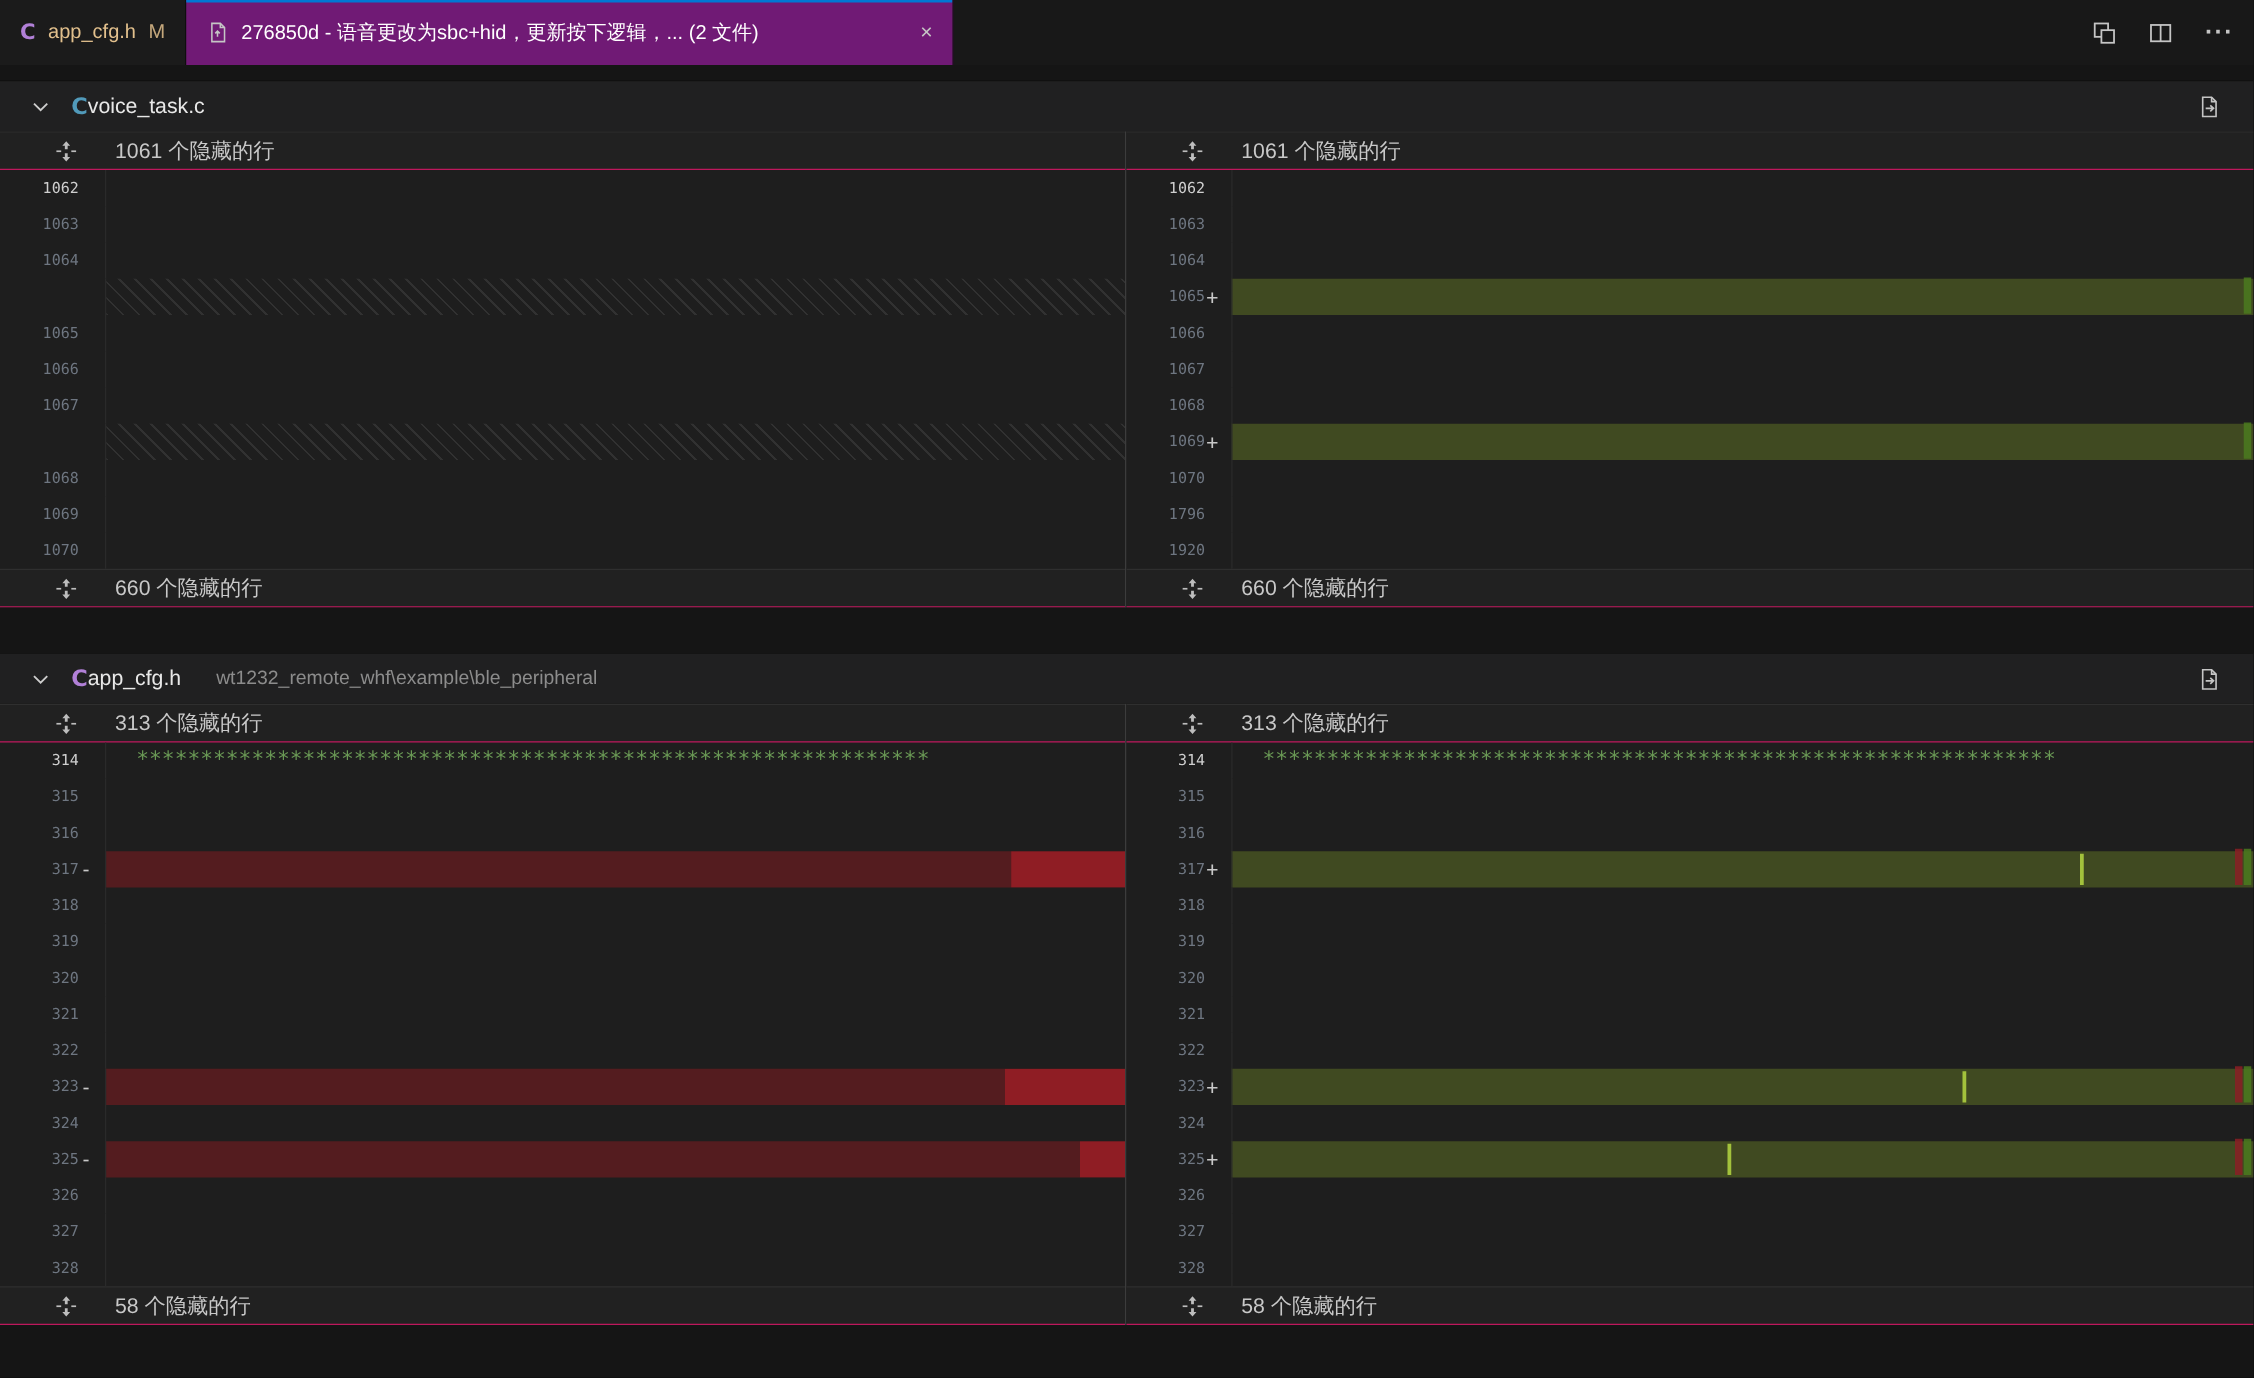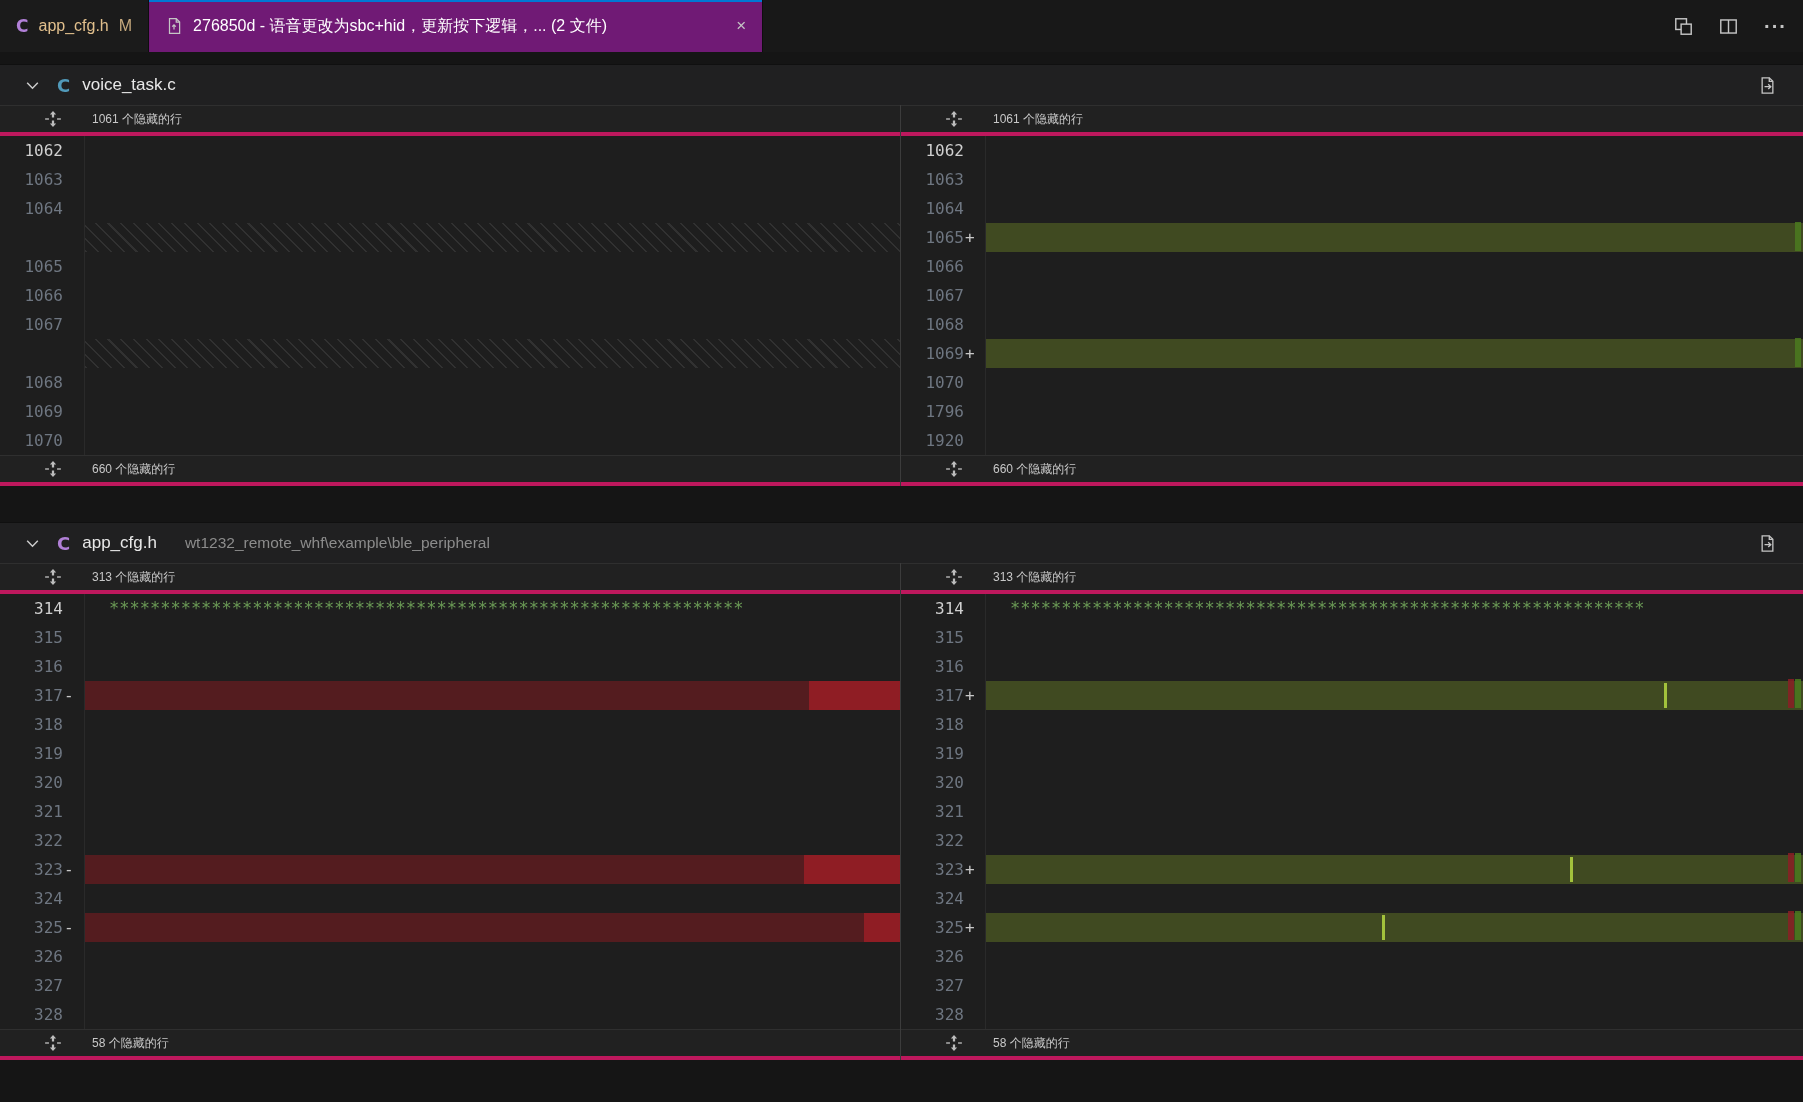--- a/index.html
+++ b/index.html
@@ -16,35 +16,35 @@
   .tab .tclose{margin-left:auto;color:#c5c5c5;font-size:17px;padding-left:14px;}
   .tabactions{position:absolute;right:16px;top:0;height:52px;display:flex;align-items:center;gap:26px;}
   .tabactions .act{color:#c5c5c5;display:flex;align-items:center;}
   .dots{font-size:20px;font-weight:bold;letter-spacing:1px;color:#c5c5c5;}
   
   .gap{background:#151515;}
   
   .fhead{height:40px;display:flex;align-items:center;background:#202021;position:relative;border-top:1px solid #101010;}
   .fchev{margin-left:24px;display:flex;}
   .fico{margin-left:16px;font-weight:bold;font-size:18px;font-family:"DejaVu Sans",sans-serif;}
-  .fname{margin-left:12px;color:#e8e8e8;font-size:17px;}
+  .fname{color:#e8e8e8;font-size:17px;}
   .fpath{margin-left:28px;color:#8c8c8c;font-size:15.5px;}
   .fopen{position:absolute;right:26px;display:flex;}
   
   .diff{display:flex;width:1803px;}
   .pane{box-sizing:border-box;overflow:hidden;background:#1e1e1e;}
   .pane.left{width:900px;}
   .pane.right{flex:1;border-left:1px solid #3c3c3c;}
   .hband{height:31px;box-sizing:border-box;display:flex;align-items:center;background:#212121;
-         border-top:1px solid #2f2f2f;border-bottom:4px solid #be185d;color:#c8c8c8;font-size:12px;}
+         border-top:1px solid #2f2f2f;border-bottom:1px solid #be185d;color:#c8c8c8;font-size:17px;}
   .hband .ufi{margin-left:44px;display:flex;}
   .hband .htext{margin-left:30px;white-space:nowrap;}
   .row{display:flex;height:29px;}
   .gut{width:84px;flex:0 0 auto;display:flex;}
-  .ln{flex:1;text-align:right;color:#6e7681;font-family:"DejaVu Sans Mono",monospace;font-size:16px;line-height:29px;}
+  .ln{flex:1;text-align:right;color:#6e7681;font-family:"DejaVu Sans Mono",monospace;font-size:12px;line-height:29px;}
   .ln.br{color:#cfcfcf;}
   .mk{width:20px;flex:0 0 auto;color:#c8c8c8;font-family:"DejaVu Sans Mono",monospace;font-size:16px;line-height:29px;padding-left:1px;}
   .codearea{flex:1;display:flex;overflow:hidden;border-left:1px solid #2a2a2a;padding-left:24px;
             font-family:"DejaVu Sans Mono",monospace;font-size:17px;line-height:29px;}
   .codearea.a{background:#404a21;}
   .codearea.d{background:#541c1f;}
   .codearea.hh{background:repeating-linear-gradient(45deg,#313131 0 1.5px,transparent 1.5px 9px);}
   .tk{flex:0 0 auto;white-space:pre;}
   .p{color:#d4d4d4;} .c{color:#6A9955;}
   .cd{background:#8f1d24;}

